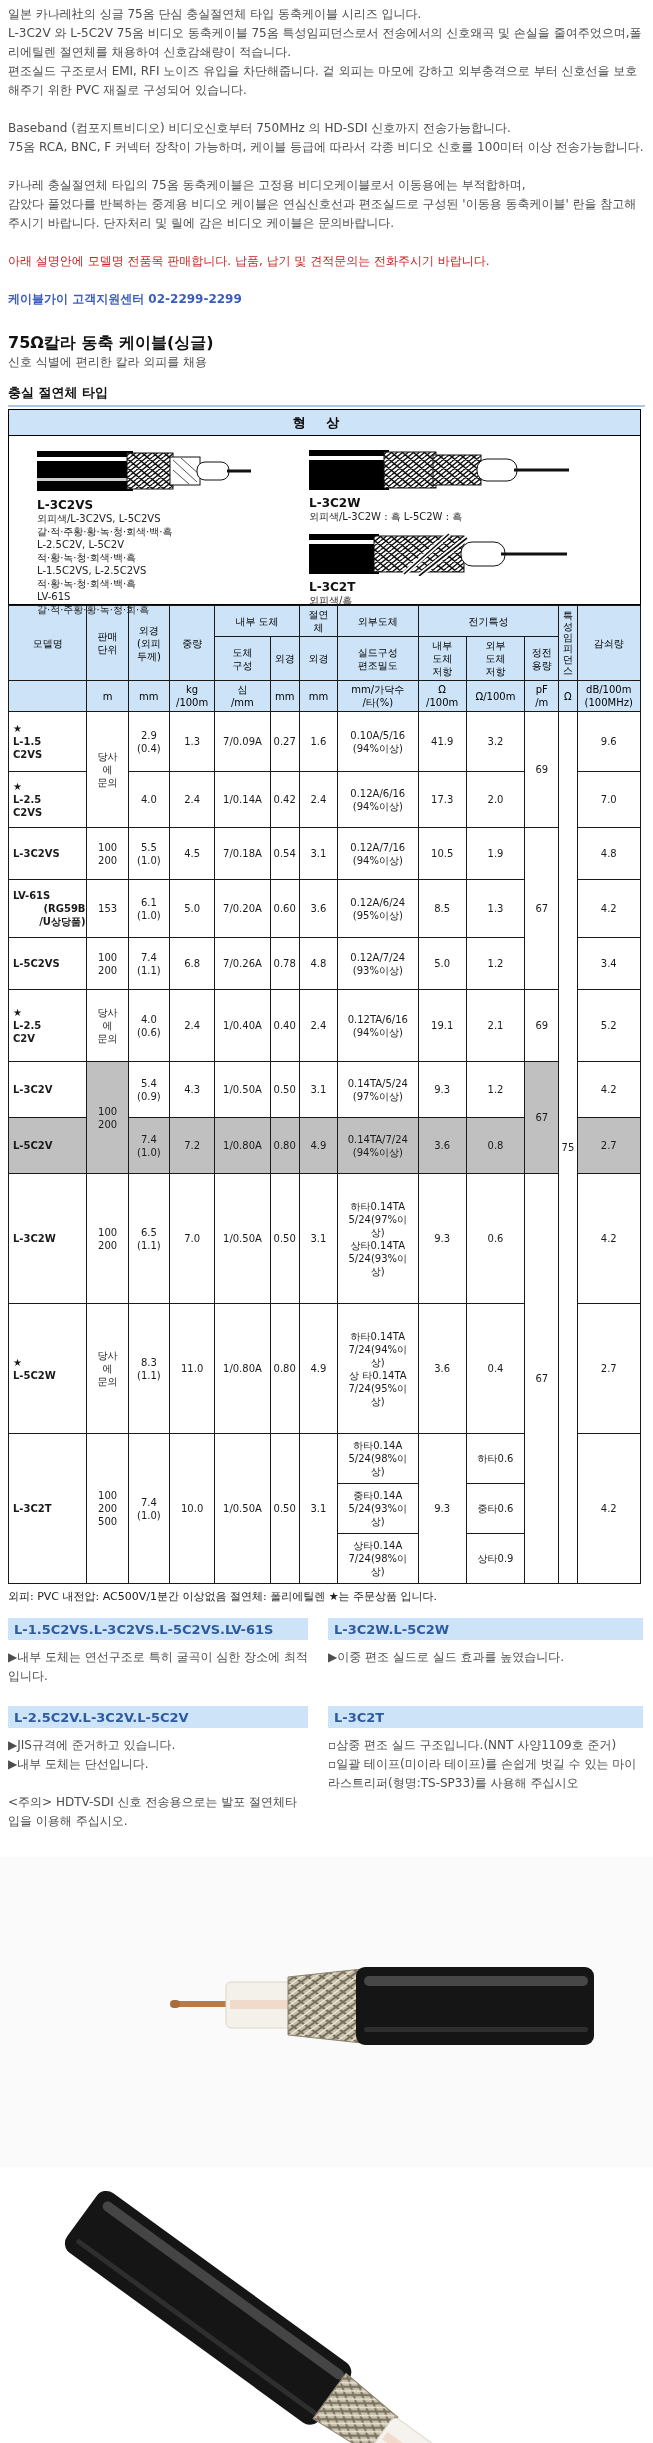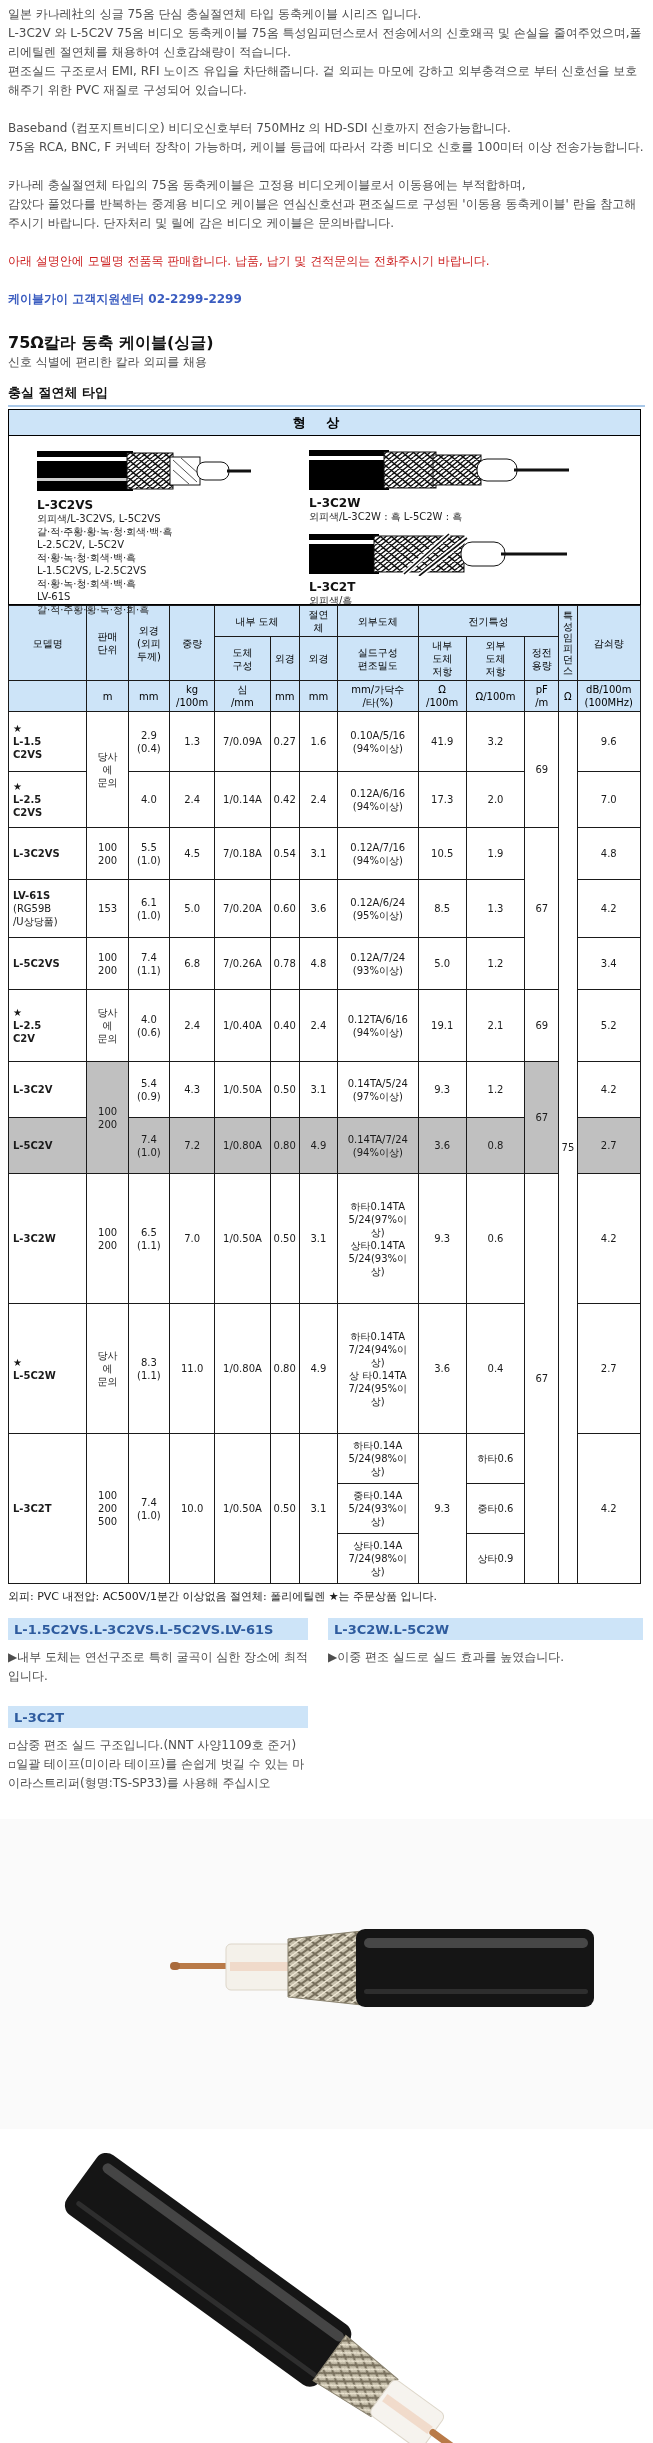--- a/index.html
+++ b/index.html
@@ -24,21 +24,21 @@
   .sb-line{font-size:10px;line-height:14px;color:#222;}
   .sb-gap{height:8px;}
 
   
   table.spec{border-collapse:collapse;table-layout:fixed;width:633px;margin-top:0;}
   .spec th,.spec td{border:1px solid #1a1a1a;font-size:10px;line-height:13px;text-align:center;vertical-align:middle;padding:2px 1px;color:#1a1a1a;white-space:pre-line;overflow:hidden;}
   .spec th{background:#cde4f8;font-weight:normal;color:#000;}
   .spec th.vert{line-height:11px;padding:0;}
   td.model-cell{text-align:left;padding-left:4px;}
   .model-main{font-weight:bold;display:block;}
-  .model-sub{font-weight:normal;display:block;}
+  .model-sub{font-weight:bold;display:block;text-align:right;}
   .gray{background:#c0c0c0;}
   .fnote{font-size:11px;line-height:15px;color:#222;margin:5px 0 14px 0;}
 
   
   .notes{display:grid;grid-template-columns:300px 315px;column-gap:22px;row-gap:16px;gap:20px;}
   .note-head{background:#cde4f8;color:#2e5b9e;font-weight:bold;font-size:13px;padding:4px 6px 3px 6px;}
   .note-body{font-size:12px;line-height:19px;color:#4d4d4d;white-space:pre-line;margin-top:8px;}
 
   
   .photo{display:block;margin-top:26px;}
@@ -438,20 +438,27 @@
   <div class="notes">
     <div>
       <div class="note-head">L-1.5C2VS.L-3C2VS.L-5C2VS.LV-61S</div>
       <div class="note-body">▶내부 도체는 연선구조로 특히 굴곡이 심한 장소에 최적입니다.</div>
     </div>
     <div>
       <div class="note-head">L-3C2W.L-5C2W</div>
       <div class="note-body">▶이중 편조 실드로 실드 효과를 높였습니다.</div>
     </div>
     <div>
+      <div class="note-head">L-2.5C2V.L-3C2V.L-5C2V</div>
+      <div class="note-body">▶JIS규격에 준거하고 있습니다.
+▶내부 도체는 단선입니다.
+
+&lt;주의&gt; HDTV-SDI 신호 전송용으로는 발포 절연체타입을 이용해 주십시오.</div>
+    </div>
+    <div>
       <div class="note-head">L-3C2T</div>
       <div class="note-body">▫삼중 편조 실드 구조입니다.(NNT 사양1109호 준거)
 ▫일괄 테이프(미이라 테이프)를 손쉽게 벗길 수 있는 마이라스트리퍼(형명:TS-SP33)를 사용해 주십시오</div>
     </div>
   </div>
 
 </div>
 
 <svg class="photo" width="653" height="310" viewBox="0 0 653 310">
   <defs>

